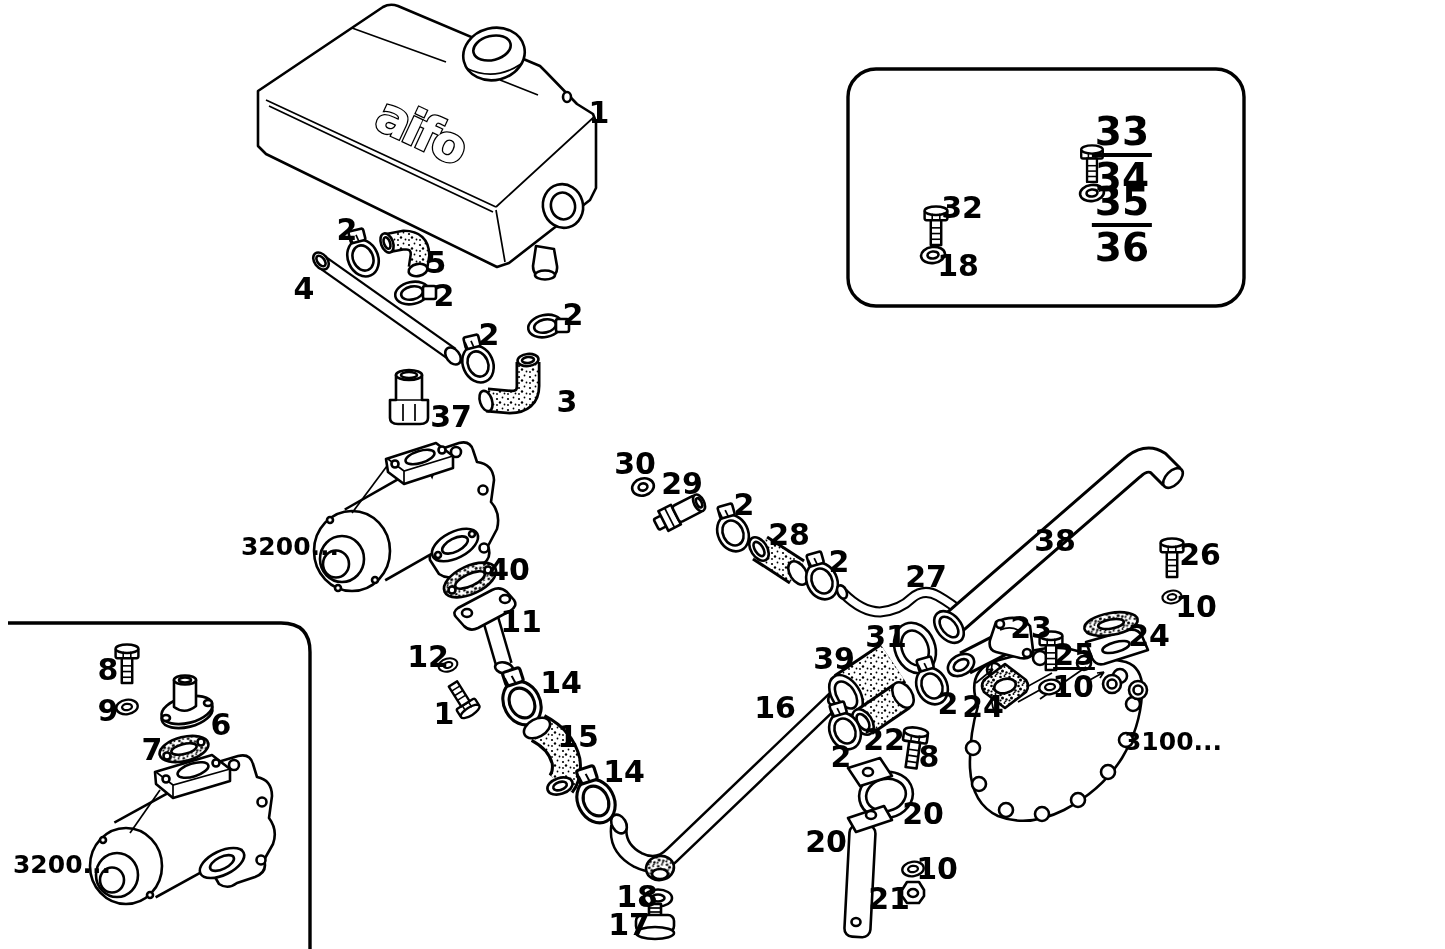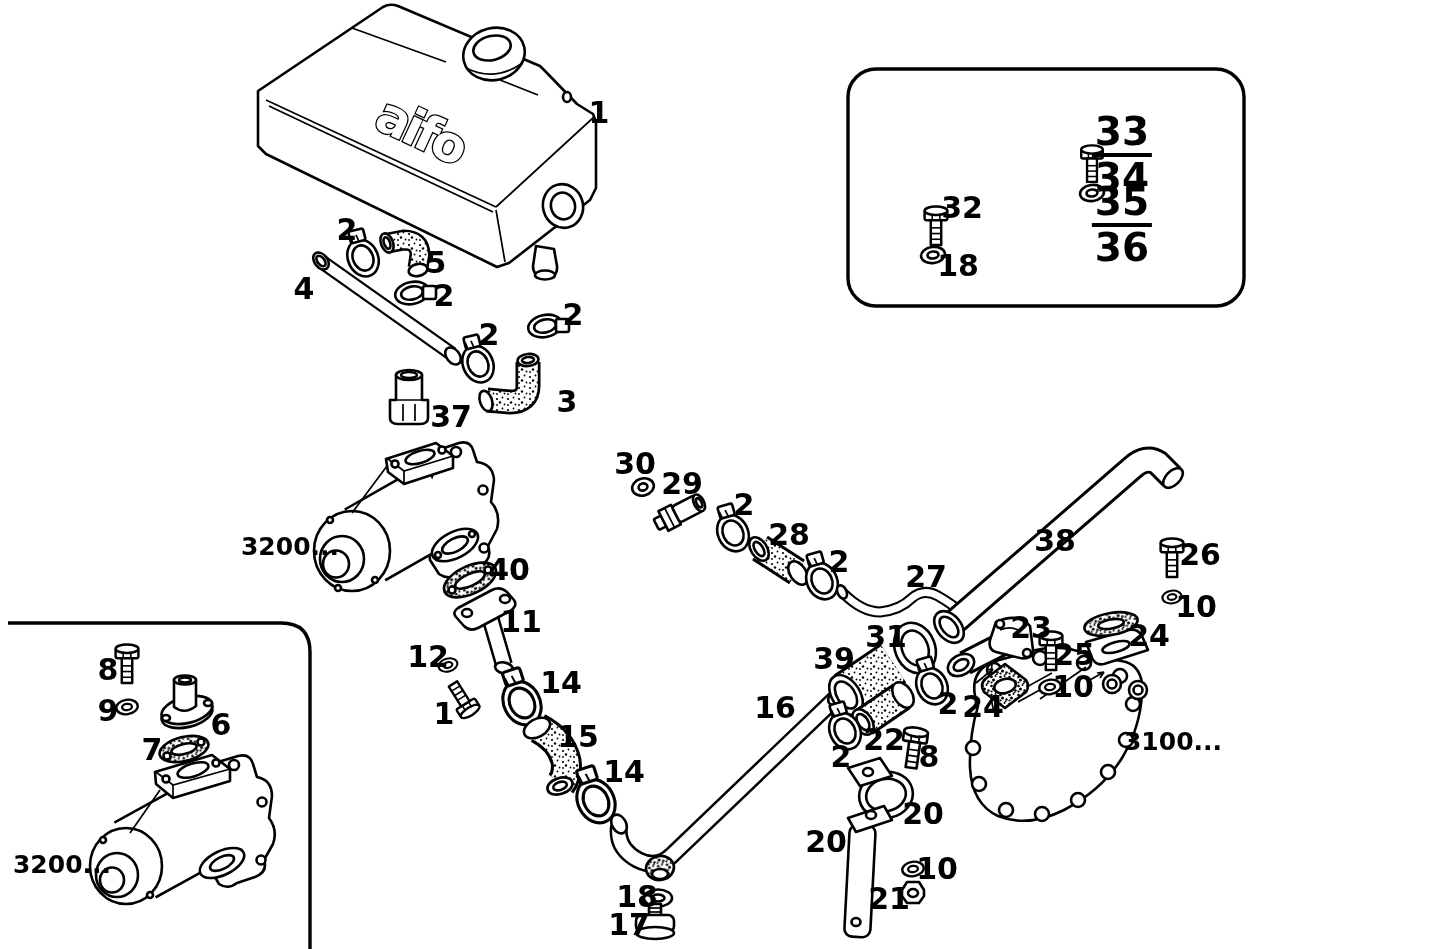--- a/index.html
+++ b/index.html
@@ -381,21 +381,21 @@
       <div class="plabel" style="left: 744px; top: 505px;">2</div>
       <div class="plabel" style="left: 789px; top: 535px;">28</div>
       <div class="plabel" style="left: 839px; top: 562px;">2</div>
       <div class="plabel" style="left: 926px; top: 577px;">27</div>
       <div class="plabel" style="left: 1055px; top: 541px;">38</div>
       <div class="plabel" style="left: 1200px; top: 555px;">26</div>
       <div class="plabel" style="left: 1196px; top: 607px;">10</div>
       <div class="plabel" style="left: 886px; top: 637px;">31</div>
       <div class="plabel" style="left: 1031px; top: 628px;">23</div>
       <div class="plabel" style="left: 1149px; top: 636px;">24</div>
-      <div class="plabel" style="left: 1074px; top: 655px;">25</div>
+      <div class="plabel" style="left: 1074px; top: 655px; text-decoration: underline;">25</div>
       <div class="plabel" style="left: 834px; top: 659px; text-align: center;">39</div>
       <div class="plabel" style="left: 1073px; top: 687px;">10</div>
       <div class="plabel" style="left: 948px; top: 704px;">2</div>
       <div class="plabel" style="left: 983px; top: 707px;">24</div>
       <div class="plabel" style="left: 775px; top: 708px;">16</div>
       <div class="plabel" style="left: 884px; top: 740px; text-align: center;">22</div>
       <div class="plabel" style="left: 841px; top: 757px;">2</div>
       <div class="plabel" style="left: 929px; top: 757px;">8</div>
       <div class="plabel" style="left: 509px; top: 570px;">40</div>
       <div class="plabel" style="left: 521px; top: 622px;">11</div>

